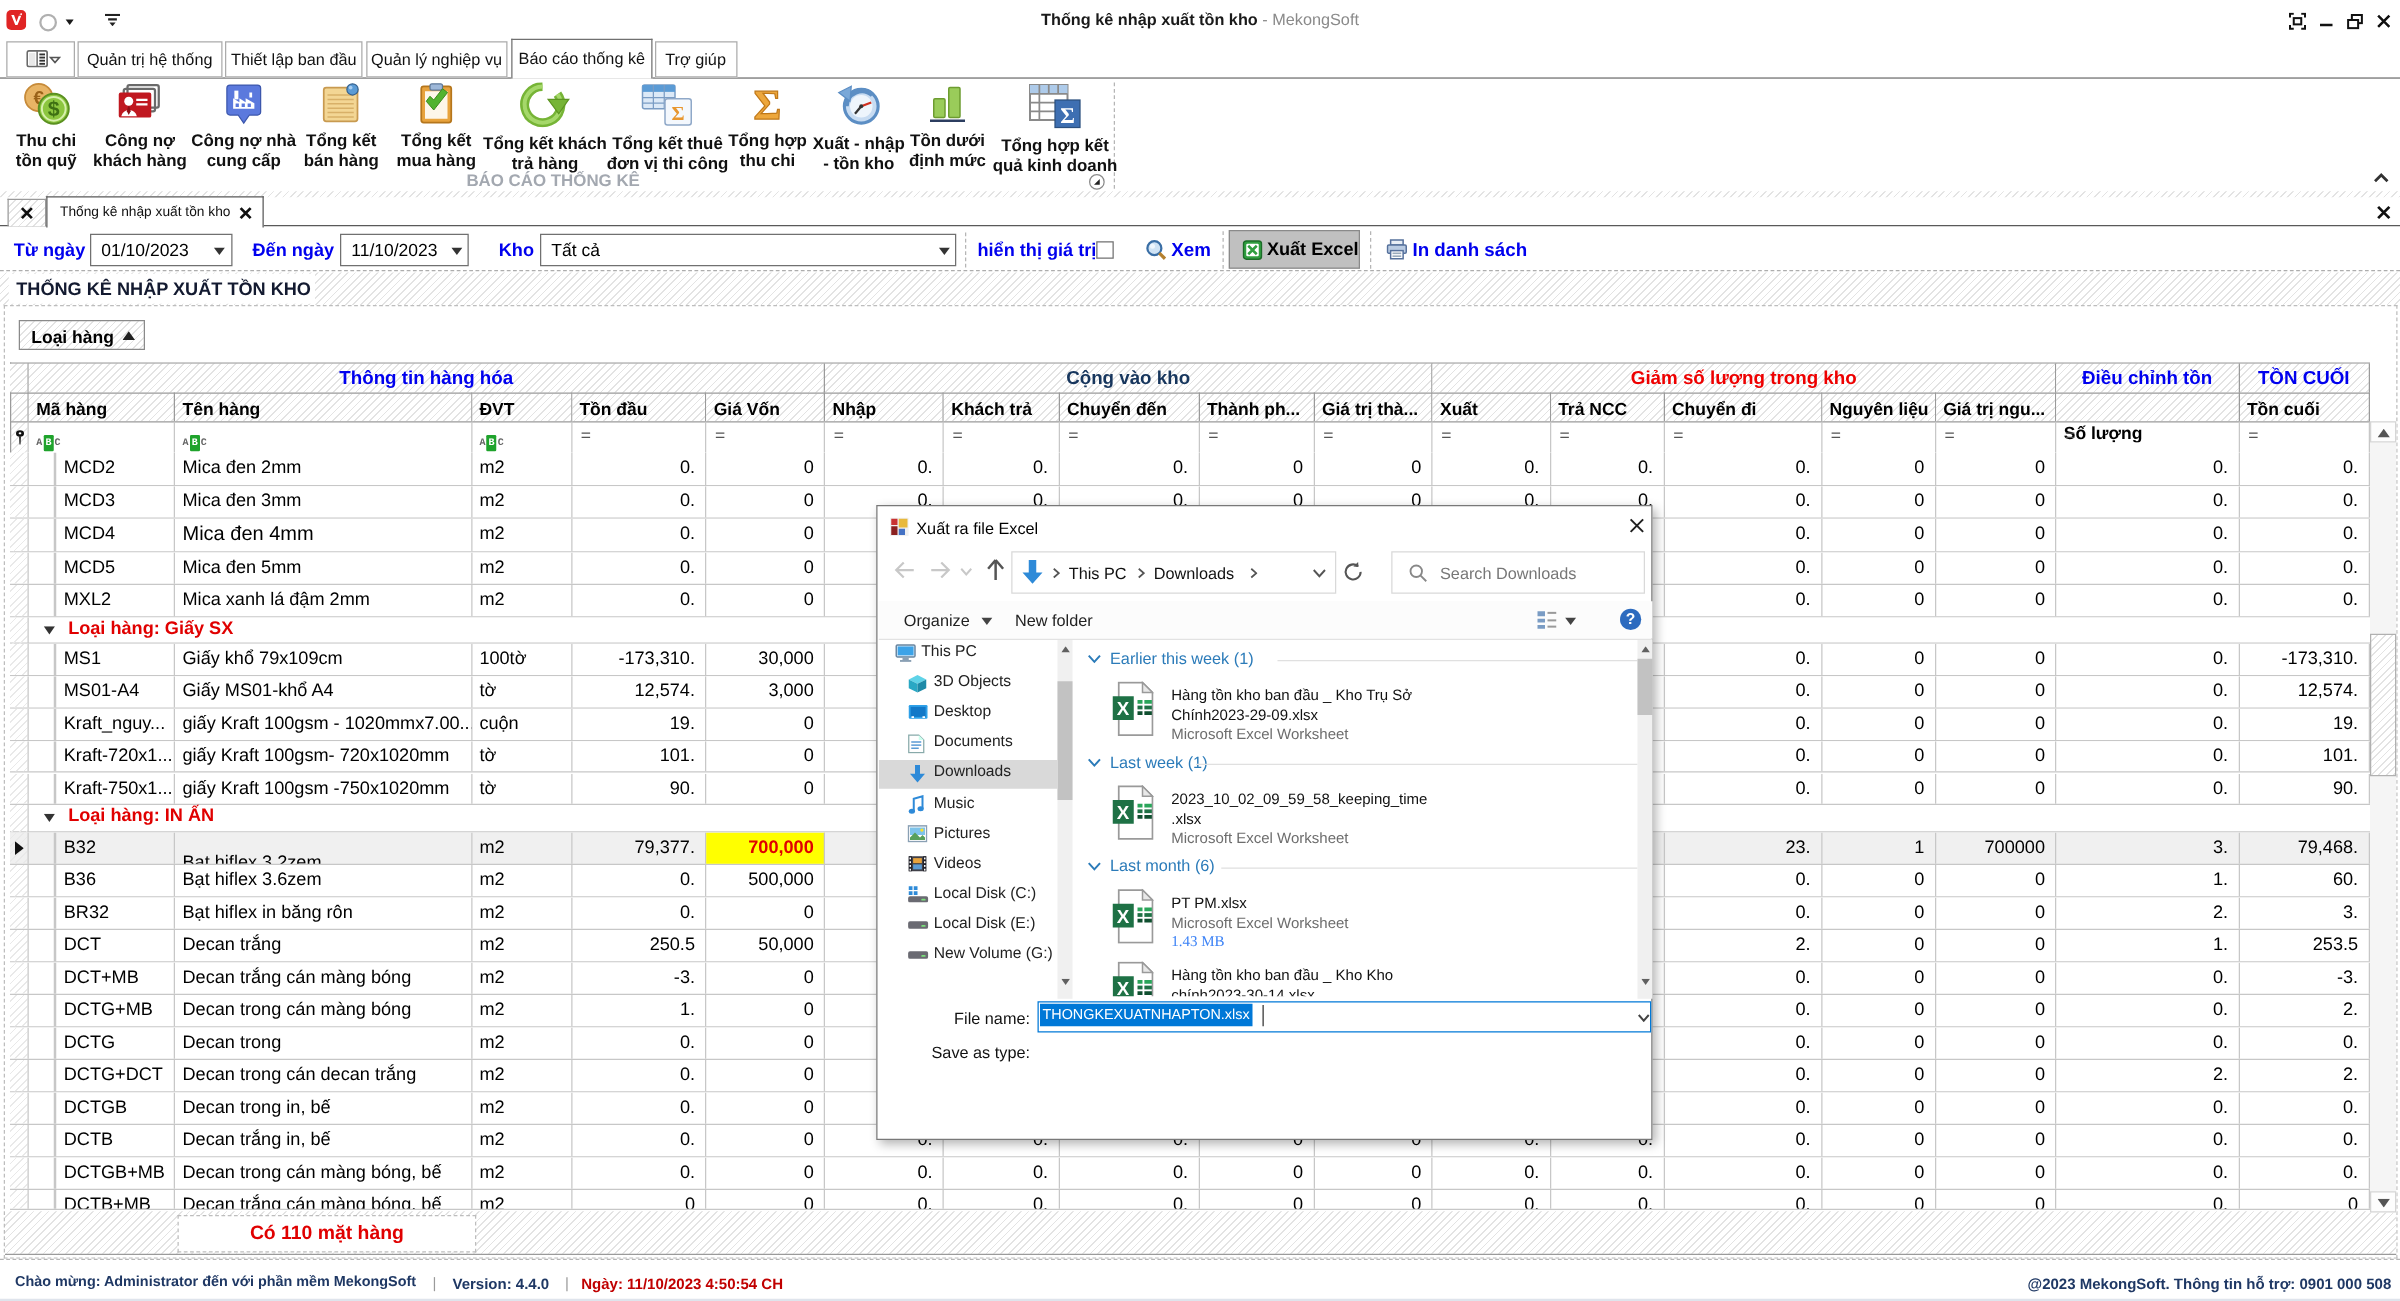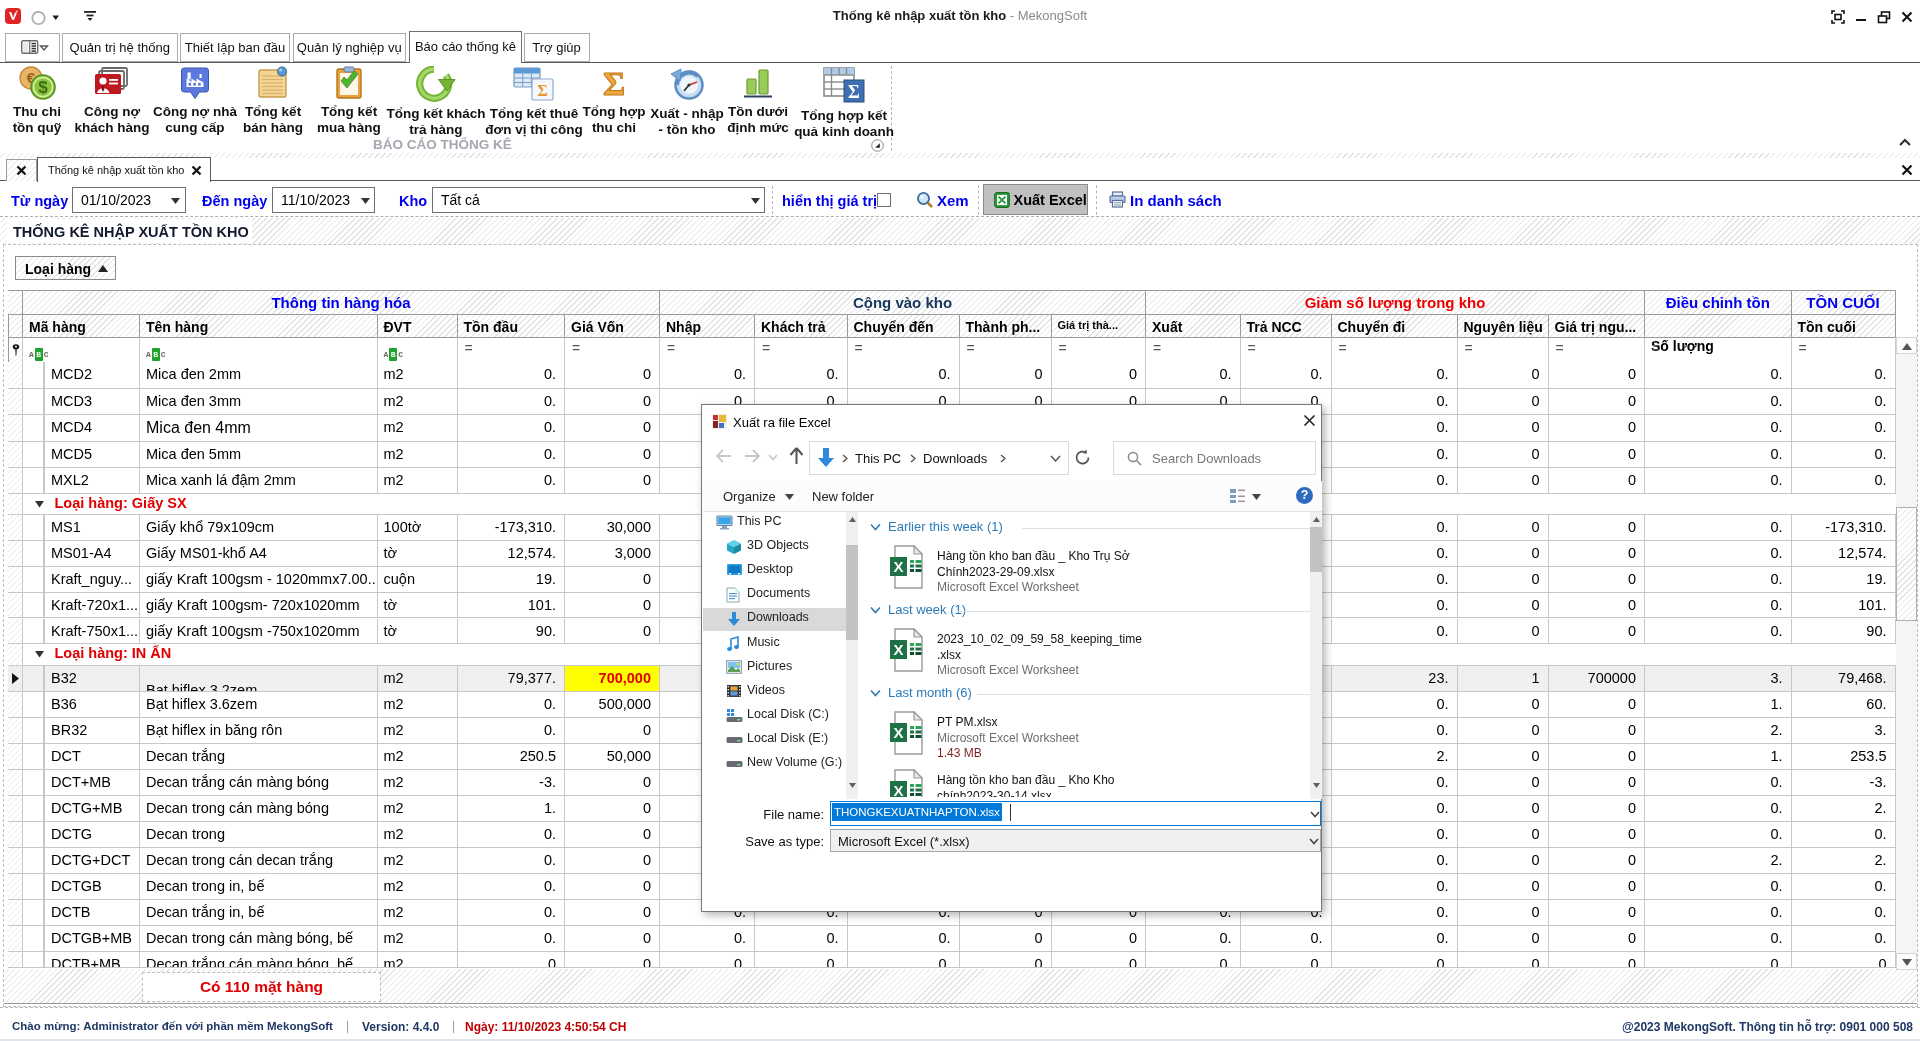--- a/index.html
+++ b/index.html
@@ -282,21 +282,21 @@
 <div class="abs hatch" style="left:755.0px;top:313.5px;width:92.5px;height:23.5px;border-top:1px solid #9a9a9a;border-right:1px solid #9a9a9a;">
     <div class="b" style="font-size:14px;color:#000;padding:4px 0 0 6px;white-space:nowrap;overflow:hidden;">Khách trả</div>
   </div>
 <div class="abs hatch" style="left:847.5px;top:313.5px;width:112.0px;height:23.5px;border-top:1px solid #9a9a9a;border-right:1px solid #9a9a9a;">
     <div class="b" style="font-size:14px;color:#000;padding:4px 0 0 6px;white-space:nowrap;overflow:hidden;">Chuyển đến</div>
   </div>
 <div class="abs hatch" style="left:959.5px;top:313.5px;width:92.0px;height:23.5px;border-top:1px solid #9a9a9a;border-right:1px solid #9a9a9a;">
     <div class="b" style="font-size:14px;color:#000;padding:4px 0 0 6px;white-space:nowrap;overflow:hidden;">Thành ph...</div>
   </div>
 <div class="abs hatch" style="left:1051.5px;top:313.5px;width:94.5px;height:23.5px;border-top:1px solid #9a9a9a;border-right:1px solid #9a9a9a;">
-    <div class="b" style="font-size:11px;color:#000;padding:4px 0 0 6px;white-space:nowrap;overflow:hidden;">Giá trị thà...</div>
+    <div class="b" style="font-size:14px;color:#000;padding:4px 0 0 6px;white-space:nowrap;overflow:hidden;">Giá trị thà...</div>
   </div>
 <div class="abs hatch" style="left:1146.0px;top:313.5px;width:94.5px;height:23.5px;border-top:1px solid #9a9a9a;border-right:1px solid #9a9a9a;">
     <div class="b" style="font-size:14px;color:#000;padding:4px 0 0 6px;white-space:nowrap;overflow:hidden;">Xuất</div>
   </div>
 <div class="abs hatch" style="left:1240.5px;top:313.5px;width:91.0px;height:23.5px;border-top:1px solid #9a9a9a;border-right:1px solid #9a9a9a;">
     <div class="b" style="font-size:14px;color:#000;padding:4px 0 0 6px;white-space:nowrap;overflow:hidden;">Trả NCC</div>
   </div>
 <div class="abs hatch" style="left:1331.5px;top:313.5px;width:126.0px;height:23.5px;border-top:1px solid #9a9a9a;border-right:1px solid #9a9a9a;">
     <div class="b" style="font-size:14px;color:#000;padding:4px 0 0 6px;white-space:nowrap;overflow:hidden;">Chuyển đi</div>
   </div>
@@ -1876,21 +1876,21 @@
           <rect x="25.5" y="15" width="6" height="3" fill="#2aa55a"></rect>
 <rect x="20" y="19.5" width="4" height="3" fill="#1e7145"></rect>
           <rect x="25.5" y="19.5" width="6" height="3" fill="#1e7145"></rect>
 <rect x="20" y="24" width="4" height="3" fill="#0f4f2f"></rect>
           <rect x="25.5" y="24" width="6" height="3" fill="#0f4f2f"></rect>
         </g>
       </svg>
     </div>
     <div class="abs" style="left:235px;top:310px;font-size:12px;color:#111;white-space:nowrap;">PT PM.xlsx</div>
     <div class="abs" style="left:235px;top:325.5px;font-size:12px;color:#6d6d6d;white-space:nowrap;">Microsoft Excel Worksheet</div>
-    <div class="abs" style="left:235px;top:341.0px;font-size:12px;color:#7f1d1d;white-space:nowrap;">1.43 MB</div>
+    <div class="abs" style="left:235px;top:341.0px;font-size:12px;color:#3b82f6;white-space:nowrap;font-family:Liberation Serif, serif;">1.43 MB</div>
 <div class="abs" style="left:188px;top:364px;width:400px;height:28px;overflow:hidden;">
       <div class="abs" style="left:0;top:0;">
         <svg width="33" height="44" viewBox="0 0 33 44">
 <path d="M5 1 h19 l8 8 v34 h-27 z" fill="#fff" stroke="#9a9a9a" stroke-width="1.4"></path>
 <path d="M24 1 l8 8 h-8 z" fill="#e8e8e8" stroke="#9a9a9a" stroke-width="1.2"></path>
 <rect x="0" y="12" width="17" height="19" fill="#1e7145"></rect>
 <text x="8.5" y="27" font-size="15" font-weight="bold" fill="#fff" text-anchor="middle" font-family="Liberation Sans">X</text>
 <g>
             <rect x="20" y="15" width="4" height="3" fill="#2aa55a"></rect>
             <rect x="25.5" y="15" width="6" height="3" fill="#2aa55a"></rect>
@@ -1914,18 +1914,12 @@
     </svg>
 <div class="abs" style="left:0px;top:402px;width:122px;text-align:right;font-size:13px;color:#111;">File name:</div>
 <div class="abs" style="left:128px;top:396px;width:491px;height:25px;background:#fff;border:1px solid #0078d7;">
       <svg class="abs" style="left:479px;top:9px;" width="10" height="7" viewBox="0 0 10 7">
         <path d="M1 1 L5 5.5 L9 1" stroke="#444" stroke-width="1.6" fill="none"></path>
       </svg>
     </div>
 <div class="abs" style="left:130px;top:398px;background:#0078d7;color:#fff;font-size:11.5px;padding:3px 2px;z-index:3;">THONGKEXUATNHAPTON.xlsx</div>
 <div class="abs" style="left:308px;top:399px;width:1px;height:17px;background:#333;z-index:3;"></div>
 <div class="abs" style="left:0px;top:429px;width:122px;text-align:right;font-size:13px;color:#111;">Save as type:</div>
-<div class="abs" style="left:128px;top:424px;width:491px;height:23px;background:#f0f0f0;border:1px solid #a8a8a8;">
-      <div class="abs" style="left:7px;top:4px;font-size:13px;color:#111;">Microsoft Excel (*.xlsx)</div>
-      <svg class="abs" style="left:478px;top:8px;" width="10" height="7" viewBox="0 0 10 7">
-        <path d="M1 1 L5 5.5 L9 1" stroke="#444" stroke-width="1.6" fill="none"></path>
-      </svg>
-    </div>
 </div>
 </body></html>

